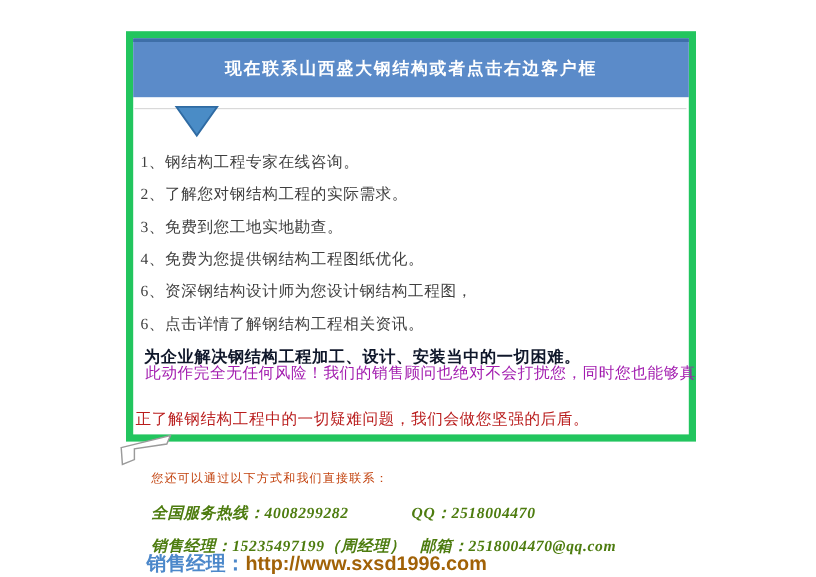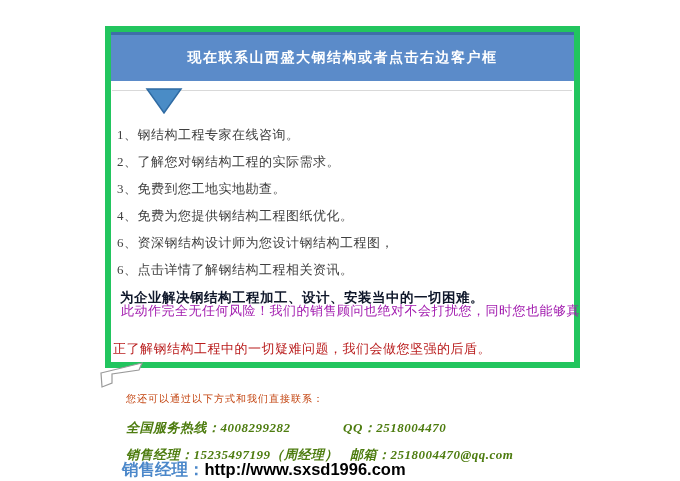--- a/index.html
+++ b/index.html
@@ -22,21 +22,21 @@
   .corner-glyph{position:absolute;left:92px;top:358px;}
   .contact-heading{position:absolute;left:126px;top:392px;font-size:10px;font-weight:normal;
                    color:#c2410c;letter-spacing:1px;white-space:nowrap;}
   .info{position:absolute;font-size:13px;font-weight:bold;color:#4d7c0f;letter-spacing:0.5px;white-space:nowrap;font-style:italic;}
   .row2-left{left:126px;top:419px;}
   .row2-right{left:343px;top:419px;}
   .row3-left{left:126px;top:446px;}
   .row3-right{left:350px;top:446px;}
   .website{position:absolute;left:122px;top:459px;font-family:"Liberation Sans","DejaVu Sans",sans-serif;
            font-size:16.5px;font-weight:bold;color:#4c88ca;white-space:nowrap;}
-  .website a{color:#000000;text-decoration:none;}
+  .website a{color:#a16207;text-decoration:none;}
 </style>
 </head>
 <body>
 
 <div class="stage">
 
   <div class="box">
 
     <div class="banner">
       <div class="banner-stripe"></div>

